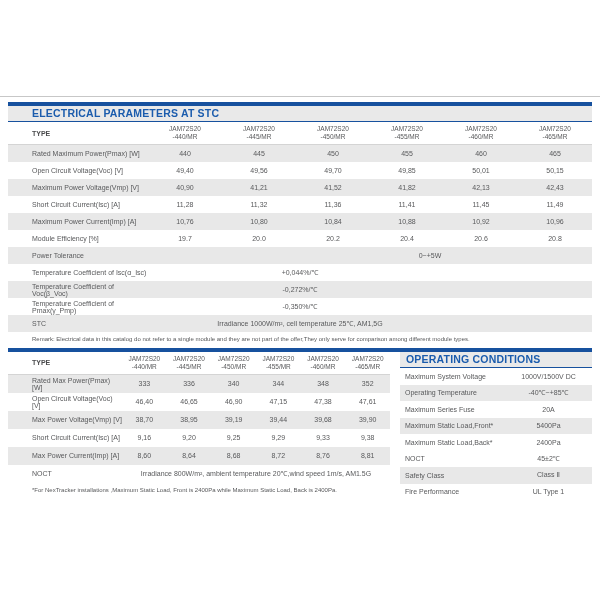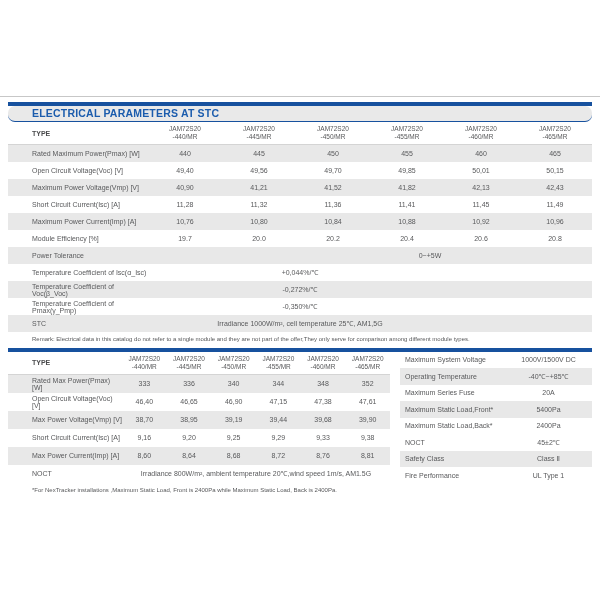--- a/index.html
+++ b/index.html
@@ -4,21 +4,21 @@
 <style>
   * { margin:0; padding:0; box-sizing:border-box; }
   html,body { width:600px; height:600px; background:#ffffff; }
   body { font-family:"Liberation Sans", sans-serif; color:#58595b; }
   .page { position:relative; width:600px; height:600px; overflow:hidden; background:#fff; }
   .topline { position:absolute; top:96px; left:0; width:600px; height:1px; background:#c7c7c7; }
   .content { position:absolute; top:102px; left:8px; width:584px; }
   .bluebar { height:3.5px; background:#17519e; }
   .sec-title { background:#e9e9e9; border-bottom:1.5px solid #17519e; color:#1b5cad;
                font-weight:bold; font-size:10.5px; line-height:15px; height:16.5px;
-               padding-left:24px; letter-spacing:0.2px; white-space:nowrap; overflow:hidden;border-radius:7px; }
+               padding-left:24px; letter-spacing:0.2px; white-space:nowrap; overflow:hidden; }
   
   .row { display:flex; align-items:center; height:17px; font-size:7px; padding-left:24px; position:relative; }
   .row.g { background:#e8e8e8; }
   .lbl { width:116px; flex:none; }
   .vcell { flex:1; text-align:center; }
   .head { height:23px; border-bottom:1px solid #d4d4d4; }
   .head .lbl { font-weight:bold; color:#4a4b4d; align-self:center; }
   .colh { flex:1; display:flex; flex-direction:column; align-items:center; justify-content:center;
           font-size:6.5px; line-height:8px; }
   .spanval { position:absolute; left:0; right:0; text-align:center; }
@@ -245,20 +245,21 @@
             <div class="spanval nspan">Irradiance 800W/m², ambient temperature 20℃,wind speed 1m/s, AM1.5G</div>
           </div>
         </div>
 
         <div class="footnote">*For NexTracker installations ,Maximum Static Load, Front is 2400Pa while Maximum Static Load, Back is 2400Pa.</div>
       </section>
 
       <div class="col-spacer"></div>
 
       <section class="col-right">
+        <div class="sec-title op-title">OPERATING CONDITIONS</div>
 
         <div>
           <div class="oprow">
             <div class="op-lbl">Maximum System Voltage</div>
             <div class="op-val">1000V/1500V DC</div>
           </div>
           <div class="oprow g">
             <div class="op-lbl">Operating Temperature</div>
             <div class="op-val">-40℃~+85℃</div>
           </div>

